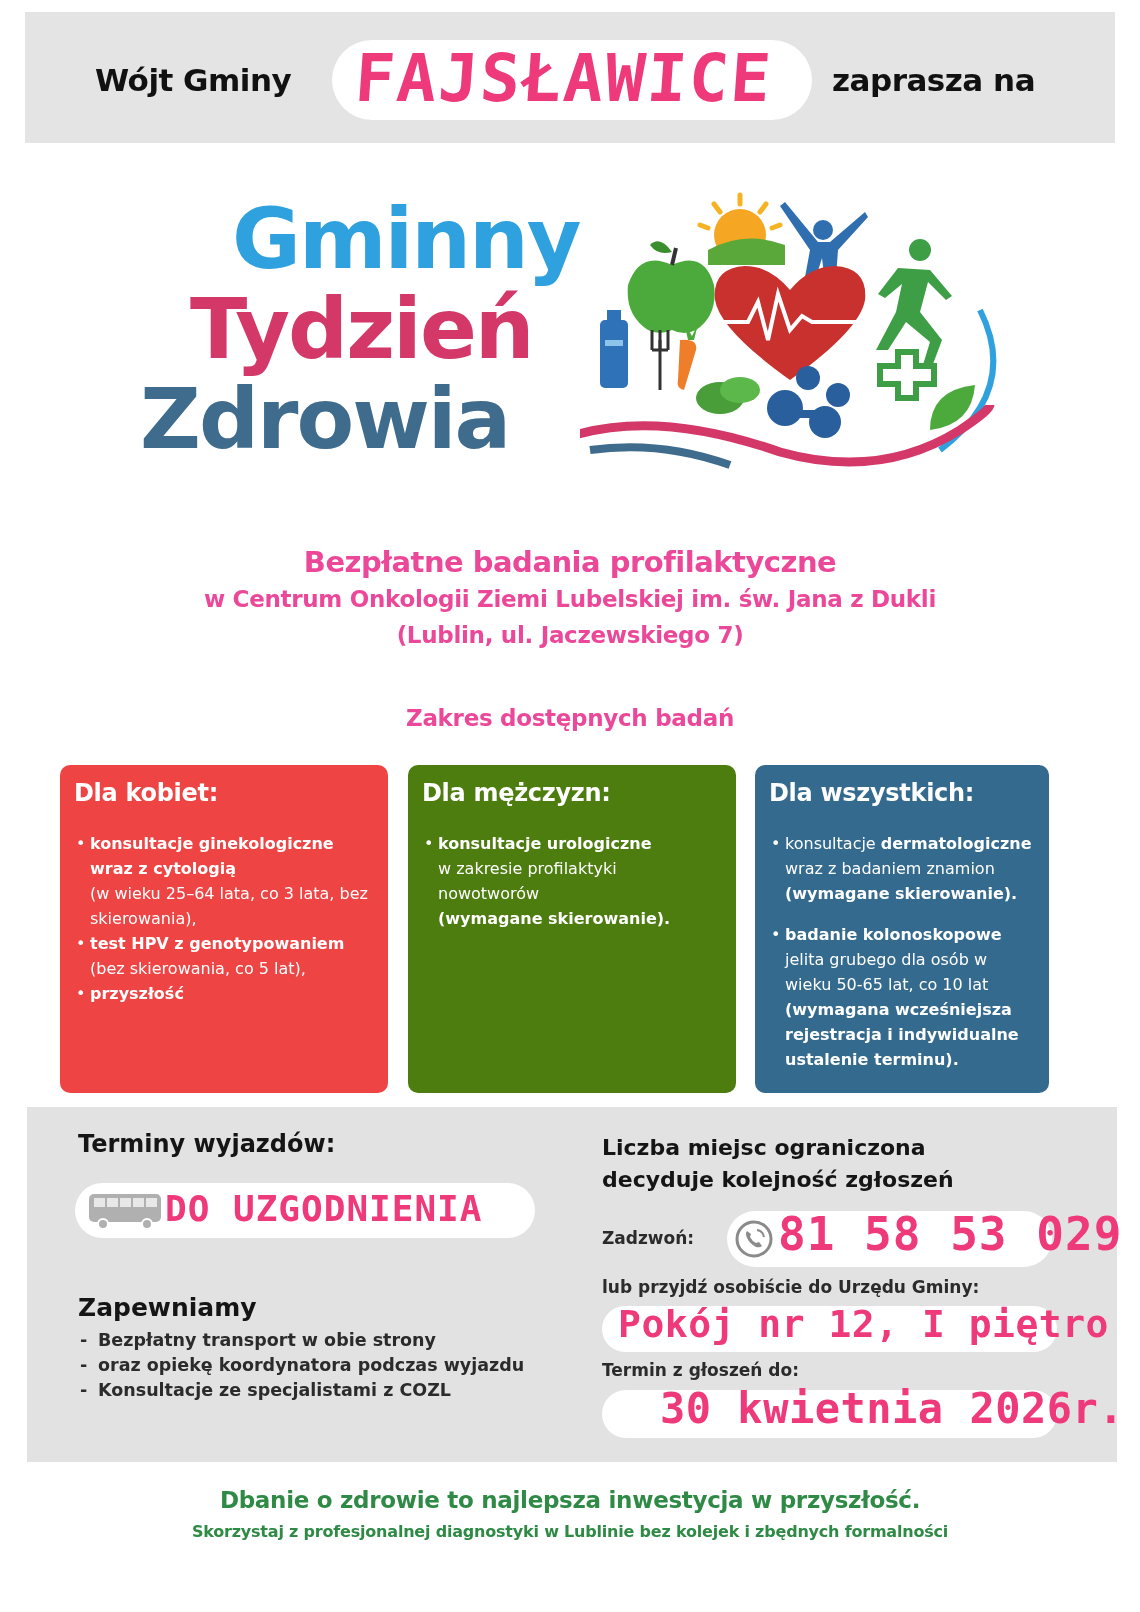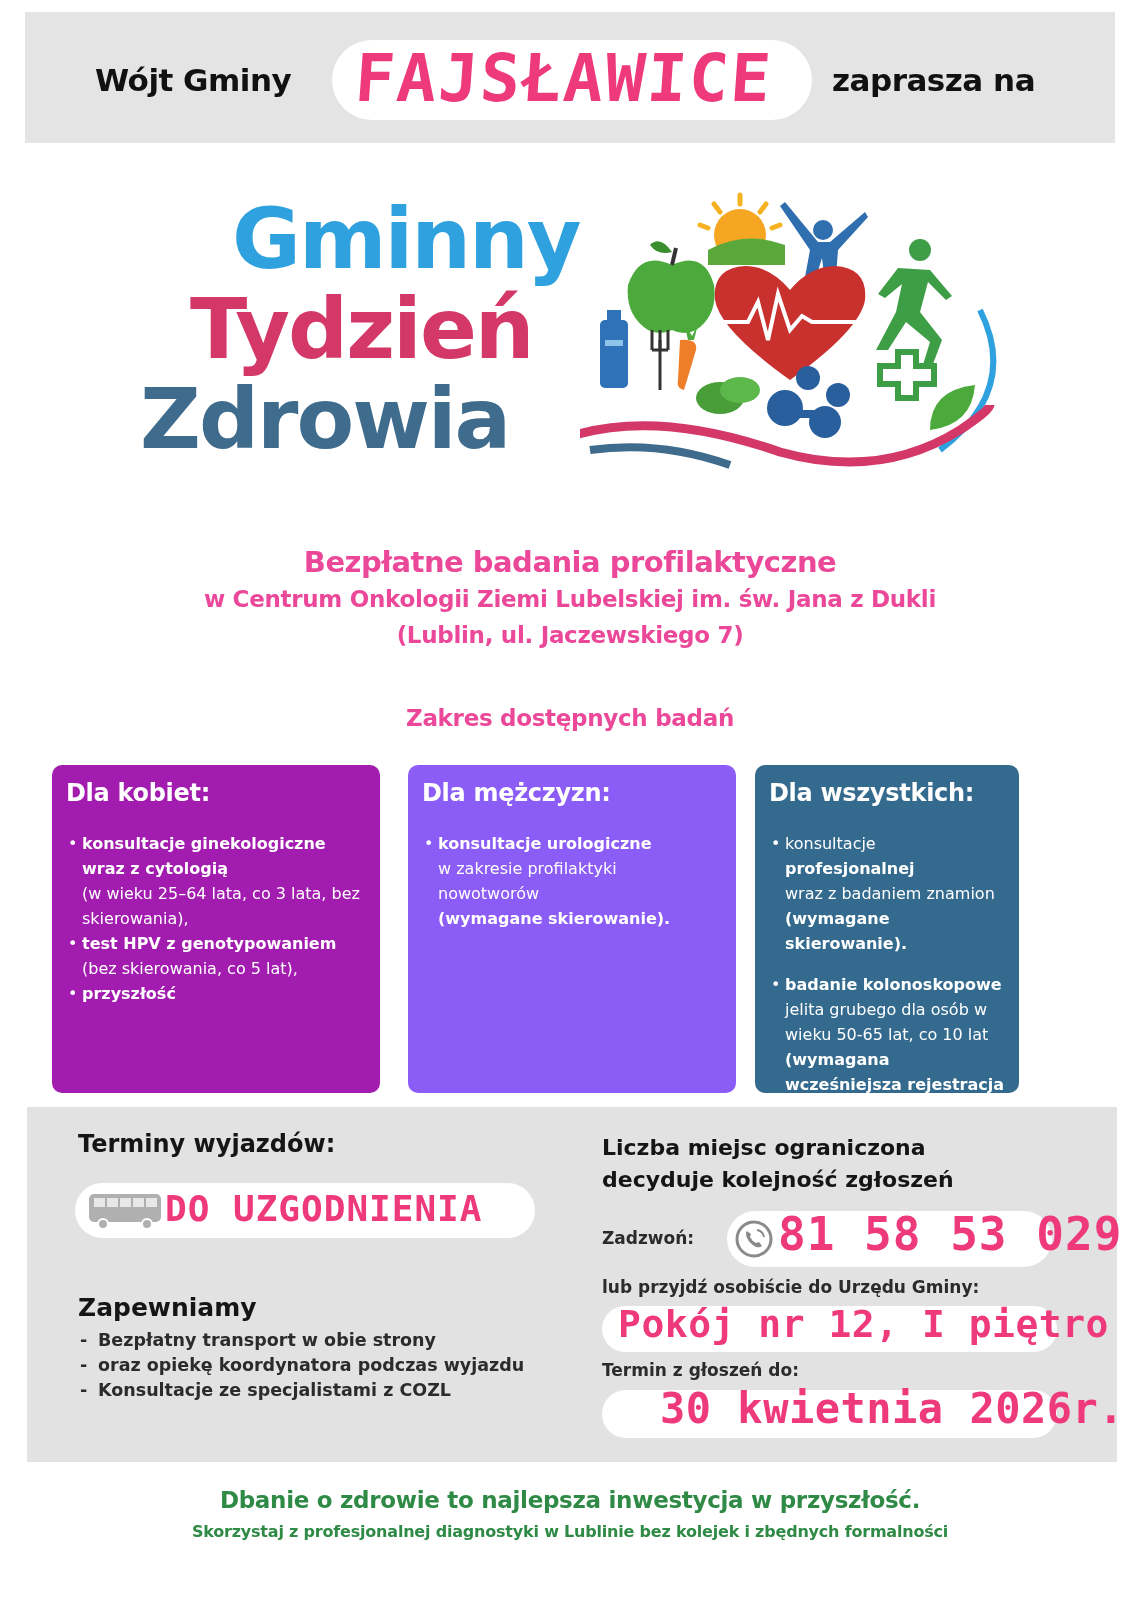--- a/index.html
+++ b/index.html
@@ -25,23 +25,23 @@
 
   
   .intro { left: 0; width: 1140px; text-align: center; font-weight: bold; color: #ec4899; }
   .intro-title { top: 545px; font-size: 29px; letter-spacing: -0.5px; }
   .intro-sub { top: 586px; font-size: 23px; letter-spacing: -0.3px; }
   .intro-addr { top: 622px; font-size: 23px; letter-spacing: -0.3px; }
   .range-title { top: 705px; font-size: 23px; font-weight: bold; letter-spacing: -0.3px; }
 
   
   .card { top: 765px; height: 328px; border-radius: 10px; color: #fff; padding: 14px 14px 10px 14px; }
-  .card-w { left: 52px; width: 328px; background: #a21caf; }
-  .card-m { left: 408px; width: 328px; background: #8b5cf6; }
-  .card-a { left: 755px; width: 264px; background: #336a8e; }
+  .card-w { left: 60px; width: 328px; background: #ef4444; }
+  .card-m { left: 408px; width: 328px; background: #4d7c0f; }
+  .card-a { left: 755px; width: 294px; background: #336a8e; }
   .card h3 { font-size: 24px; font-weight: bold; margin-bottom: 24px; letter-spacing: -0.3px; }
   .card ul { list-style: none; }
   .card li { font-size: 16px; line-height: 25px; position: relative; padding-left: 16px; }
   .card li::before { content: "•"; position: absolute; left: 2px; top: 0; }
   .card .b { font-weight: bold; }
   .card li + li { margin-top: 0; }
   .card-a li + li { margin-top: 16px; }
 
   
   .info { left: 27px; top: 1107px; width: 1090px; height: 355px; background: #e2e2e2; }
@@ -186,21 +186,21 @@
 <div class="abs card card-m">
   <h3>Dla mężczyzn:</h3>
   <ul>
     <li><span class="b">konsultacje urologiczne</span><br><span>w zakresie profilaktyki nowotworów</span><br><span class="b">(wymagane  skierowanie).</span></li>
   </ul>
 </div>
 
 <div class="abs card card-a">
   <h3>Dla wszystkich:</h3>
   <ul>
-    <li><span>konsultacje </span><span class="b">profesjonalnej</span><br><span>wraz z badaniem znamion</span><br><span class="b">(wymagane skierowanie).</span></li>
+    <li><span>konsultacje </span><span class="b">dermatologiczne</span><br><span>wraz z badaniem znamion</span><br><span class="b">(wymagane skierowanie).</span></li>
     <li><span class="b">badanie kolonoskopowe</span><br><span>jelita grubego dla osób w wieku 50-65 lat, co 10 lat</span><br><span class="b">(wymagana wcześniejsza rejestracja i indywidualne ustalenie terminu).</span></li>
   </ul>
 </div>
 
 <div class="abs info"></div>
 
 <div class="abs info-h term-title">Terminy wyjazdów:</div>
 <div class="abs bus-pill"></div>
 <svg class="abs bus-icon" viewBox="0 0 78 40">
   <rect x="2" y="3" width="72" height="28" rx="5" fill="#b0b0b0"></rect>

